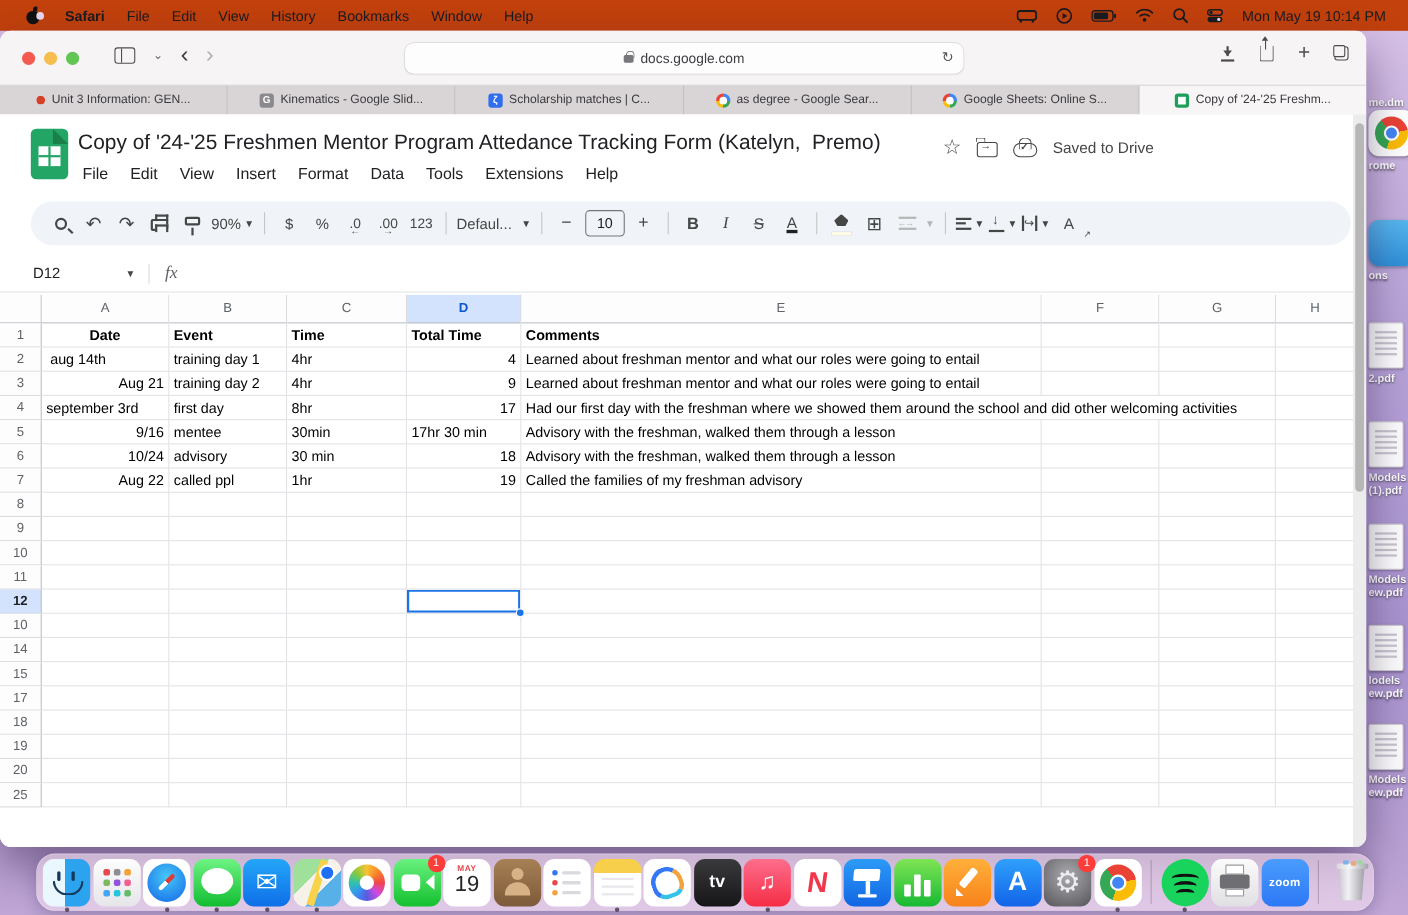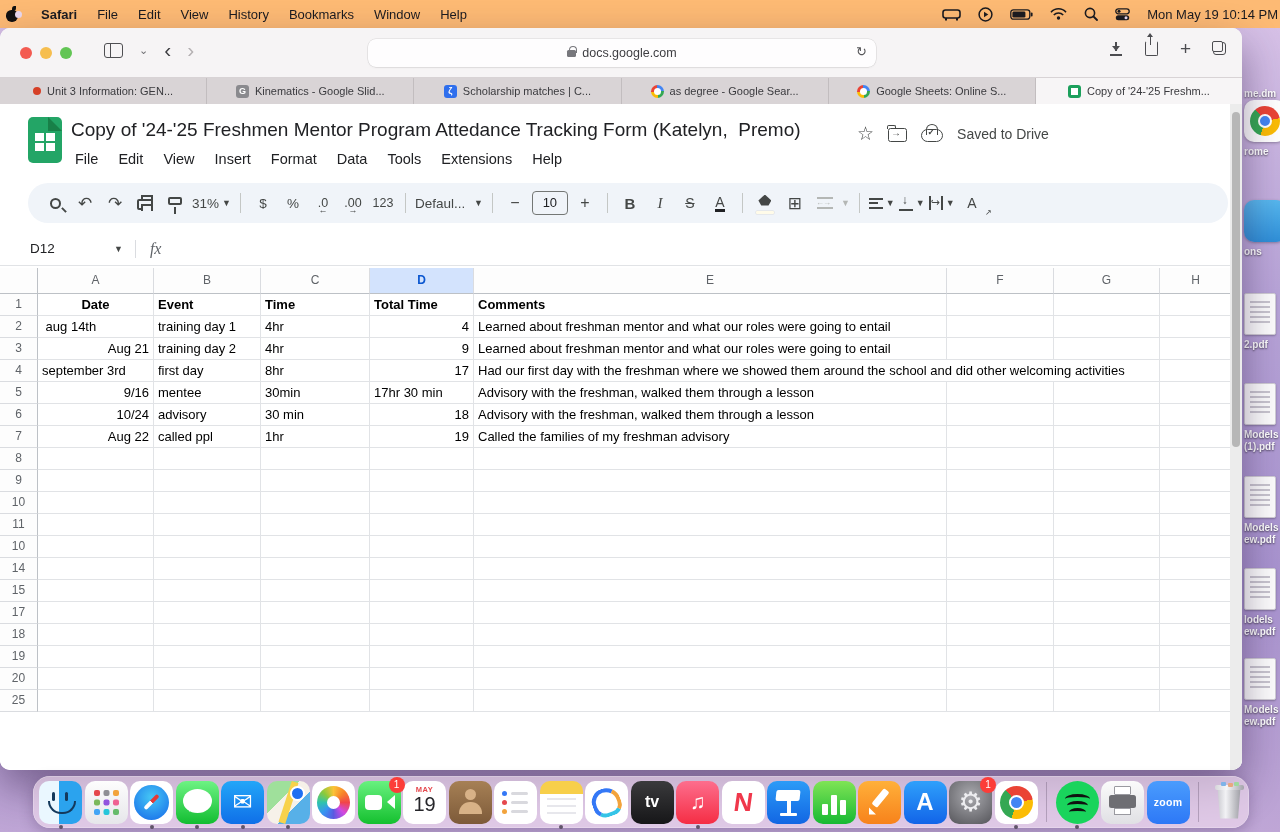--- a/index.html
+++ b/index.html
@@ -1,22 +1,22 @@
 <!DOCTYPE html>
 <html><head>
 <meta charset="utf-8">
 <style>
   * { margin:0; padding:0; box-sizing:border-box; }
   html,body { width:1280px; height:832px; overflow:hidden; }
   body { font-family:"Liberation Sans", sans-serif; position:relative;
          background:linear-gradient(180deg,#d9c3e8 0%,#b8a4d8 35%,#a893cf 70%,#bfa6d6 100%); }
 
   
-  .menubar { position:absolute; top:0; left:0; right:0; height:28px; background:#fdba74;
-             display:flex; align-items:center; font-size:13px; color:#1b1b1f; padding:0 2px; }
+  .menubar { position:absolute; top:0; left:0; right:0; height:28px; background:#c2410c;
+             display:flex; align-items:center; font-size:13px; color:#1b1b1f; padding:0 20px; }
   .mb-left { display:flex; align-items:center; }
   .apple-logo { width:13px; height:15px; position:relative; margin:0 12px 0 4px; }
   .apple-logo i { position:absolute; left:0; top:3px; width:12px; height:12px; background:#111; border-radius:45% 45% 48% 48%; }
   .apple-logo u { position:absolute; right:-3px; top:4px; width:7px; height:7px; background:#e9d8ee; border-radius:50%; }
   .apple-logo b { position:absolute; left:6px; top:-1px; width:4px; height:5px; background:#111; border-radius:60% 0 60% 0; }
   .mb-app { font-weight:bold; padding:0 10px; }
   .mb-item { padding:0 10px; }
   .mb-right { margin-left:auto; display:flex; align-items:center; gap:17px; }
   .mb-right svg { display:block; }
   .mb-clock { font-size:13px; }
@@ -460,21 +460,21 @@
         </span>
       <span class="ti undo-g">↶</span>
       <span class="ti redo-g">↷</span>
       <span class="ti">
           <span class="print-ic"></span>
         </span>
       <span class="ti">
           <span class="paint-ic"></span>
         </span>
       <span class="ti zoom-label">
-          <span>31%</span>
+          <span>90%</span>
           <span class="caret">▼</span>
         </span>
       <span class="tdiv"></span>
       <span class="ti">$</span>
       <span class="ti">%</span>
       <span class="ti fmt-sm">
           <span>.0</span>
           <span class="dec-arrow">←</span>
         </span>
       <span class="ti fmt-sm">
@@ -664,20 +664,31 @@
           <div class="g-cell" style="width: 116px;"></div>
           <div class="g-cell" style="width: 107px;"></div>
           <div class="g-cell" style="width: 109px;"></div>
           <div class="g-cell" style="width: 104px;"></div>
           <div class="g-cell" style="width: 473px;"></div>
           <div class="g-cell" style="width: 107px;"></div>
           <div class="g-cell" style="width: 106px;"></div>
           <div class="g-cell" style="width: 72px;"></div>
         </div>
         <div class="g-row">
+          <div class="g-rnum sel">12</div>
+          <div class="g-cell" style="width: 116px;"></div>
+          <div class="g-cell" style="width: 107px;"></div>
+          <div class="g-cell" style="width: 109px;"></div>
+          <div class="g-cell selcell" style="width: 104px;"><div class="fill-handle"></div></div>
+          <div class="g-cell" style="width: 473px;"></div>
+          <div class="g-cell" style="width: 107px;"></div>
+          <div class="g-cell" style="width: 106px;"></div>
+          <div class="g-cell" style="width: 72px;"></div>
+        </div>
+        <div class="g-row">
           <div class="g-rnum">10</div>
           <div class="g-cell" style="width: 116px;"></div>
           <div class="g-cell" style="width: 107px;"></div>
           <div class="g-cell" style="width: 109px;"></div>
           <div class="g-cell" style="width: 104px;"></div>
           <div class="g-cell" style="width: 473px;"></div>
           <div class="g-cell" style="width: 107px;"></div>
           <div class="g-cell" style="width: 106px;"></div>
           <div class="g-cell" style="width: 72px;"></div>
         </div>

